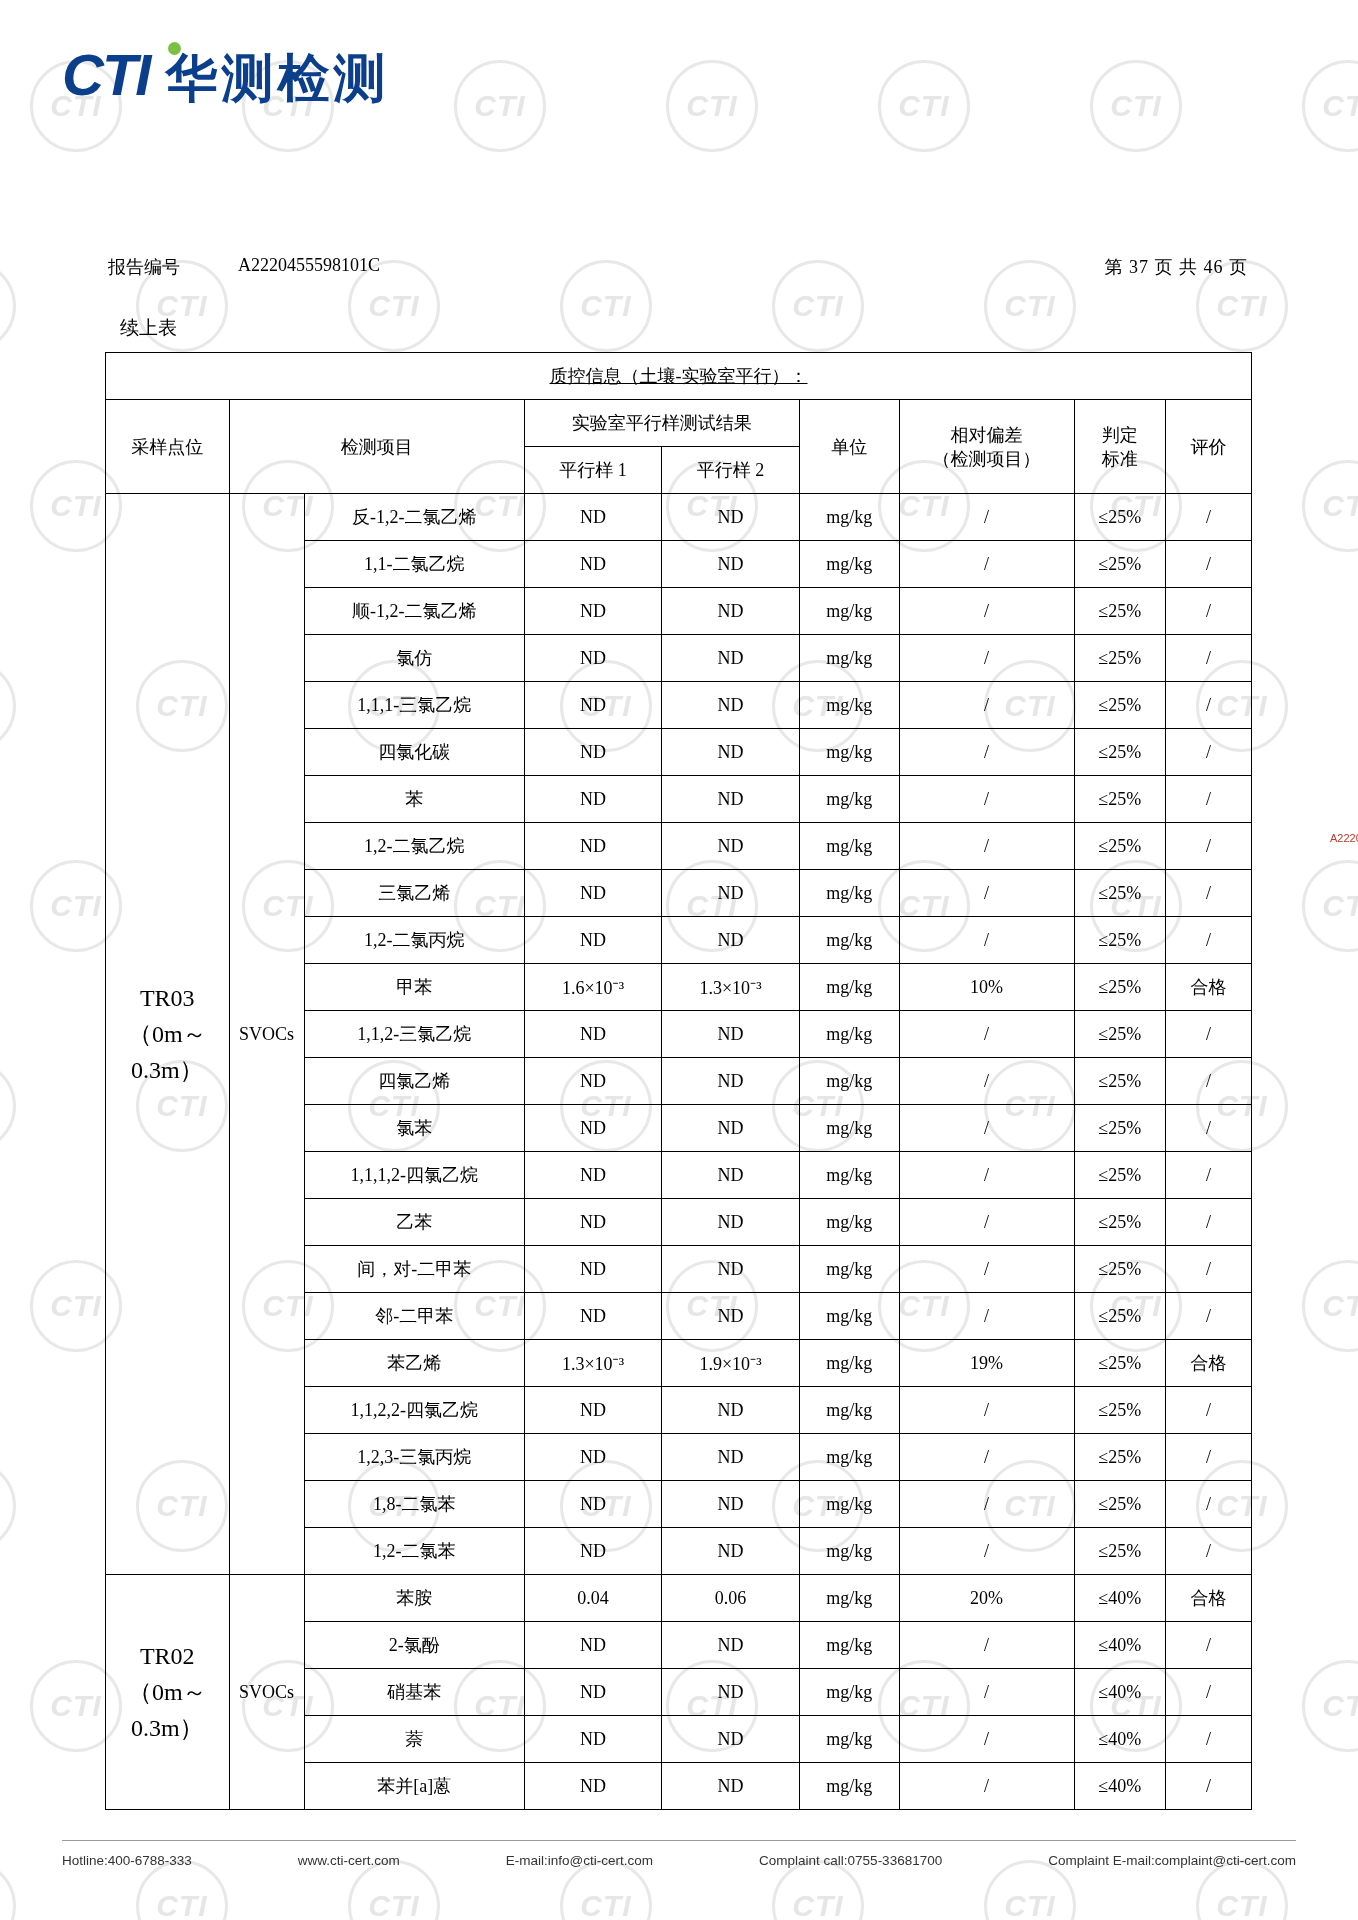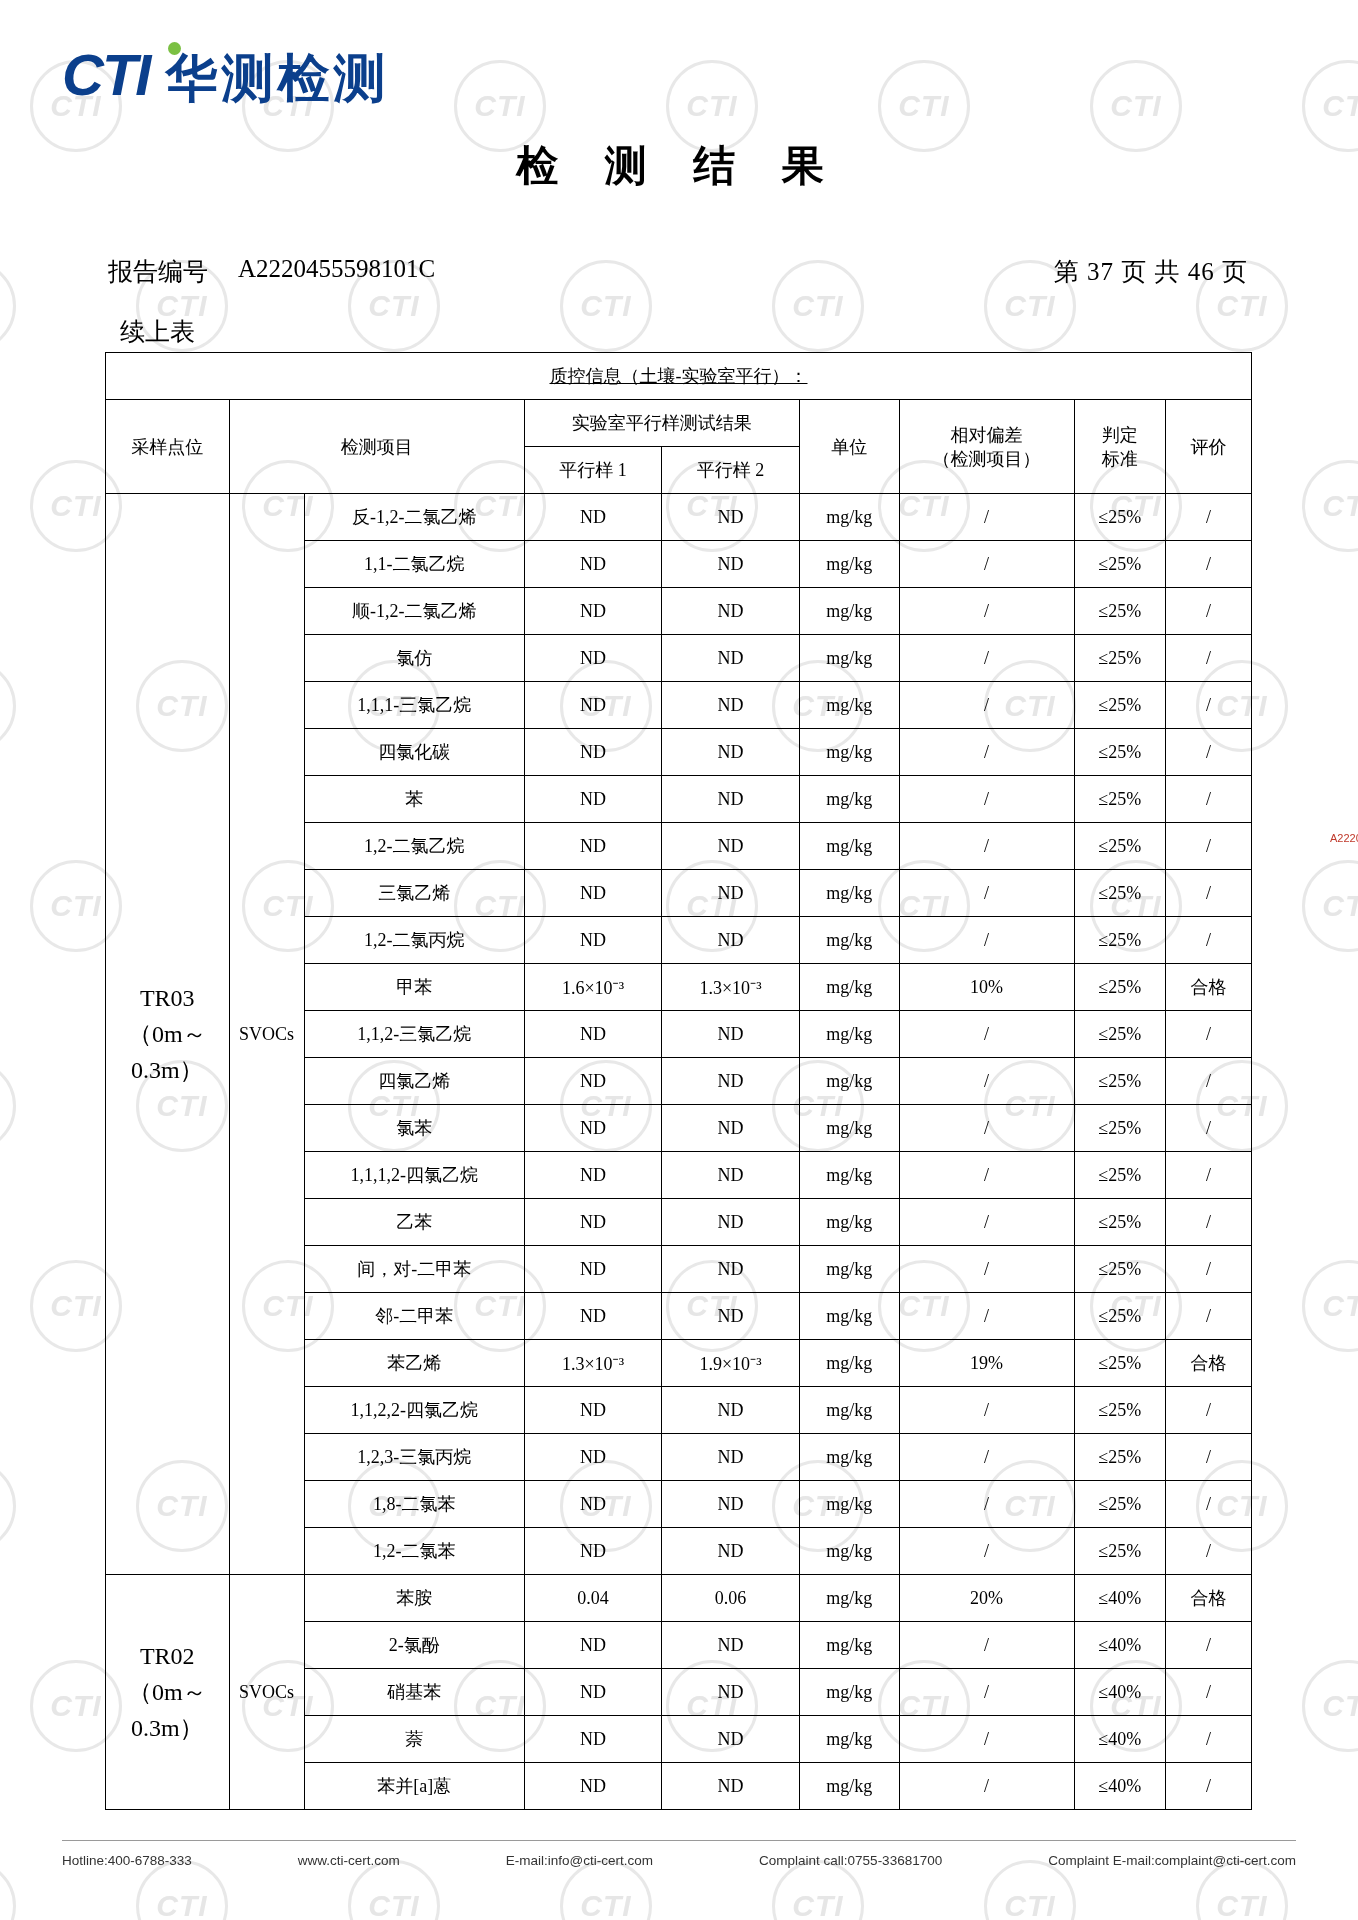--- a/index.html
+++ b/index.html
@@ -101,31 +101,31 @@
     font-family: "Liberation Serif", serif;
   }
 
   .meta-row {
     position: absolute;
     top: 255px;
     left: 108px;
     width: 1140px;
     display: flex;
     justify-content: space-between;
-    font-size: 25px;
+    font-size: 18px;
   }
   .meta-left { display: flex; }
   .meta-left .label { width: 130px; }
   .meta-right { letter-spacing: 1px; }
 
   .cont-note {
     position: absolute;
     top: 315px;
     left: 120px;
-    font-size: 25px;
+    font-size: 19px;
   }
 
   
   .table-wrap {
     position: absolute;
     top: 352px;
     left: 105px;
     width: 1147px;
   }
   table.rep {
@@ -264,21 +264,20 @@
 <div class="page">
 
   <div class="logo-row">
     <div class="logo-cti">
       <span>CTI</span>
       <span class="logo-dot"></span>
     </div>
     <div class="logo-cn">华测检测</div>
   </div>
 
-  <div class="doc-title">检 测 结 果</div>
 
   <div class="meta-row">
     <div class="meta-left">
       <div class="label">报告编号</div>
       <div>A2220455598101C</div>
     </div>
     <div class="meta-right">第 37 页 共 46 页</div>
   </div>
 
   <div class="cont-note">续上表</div>

